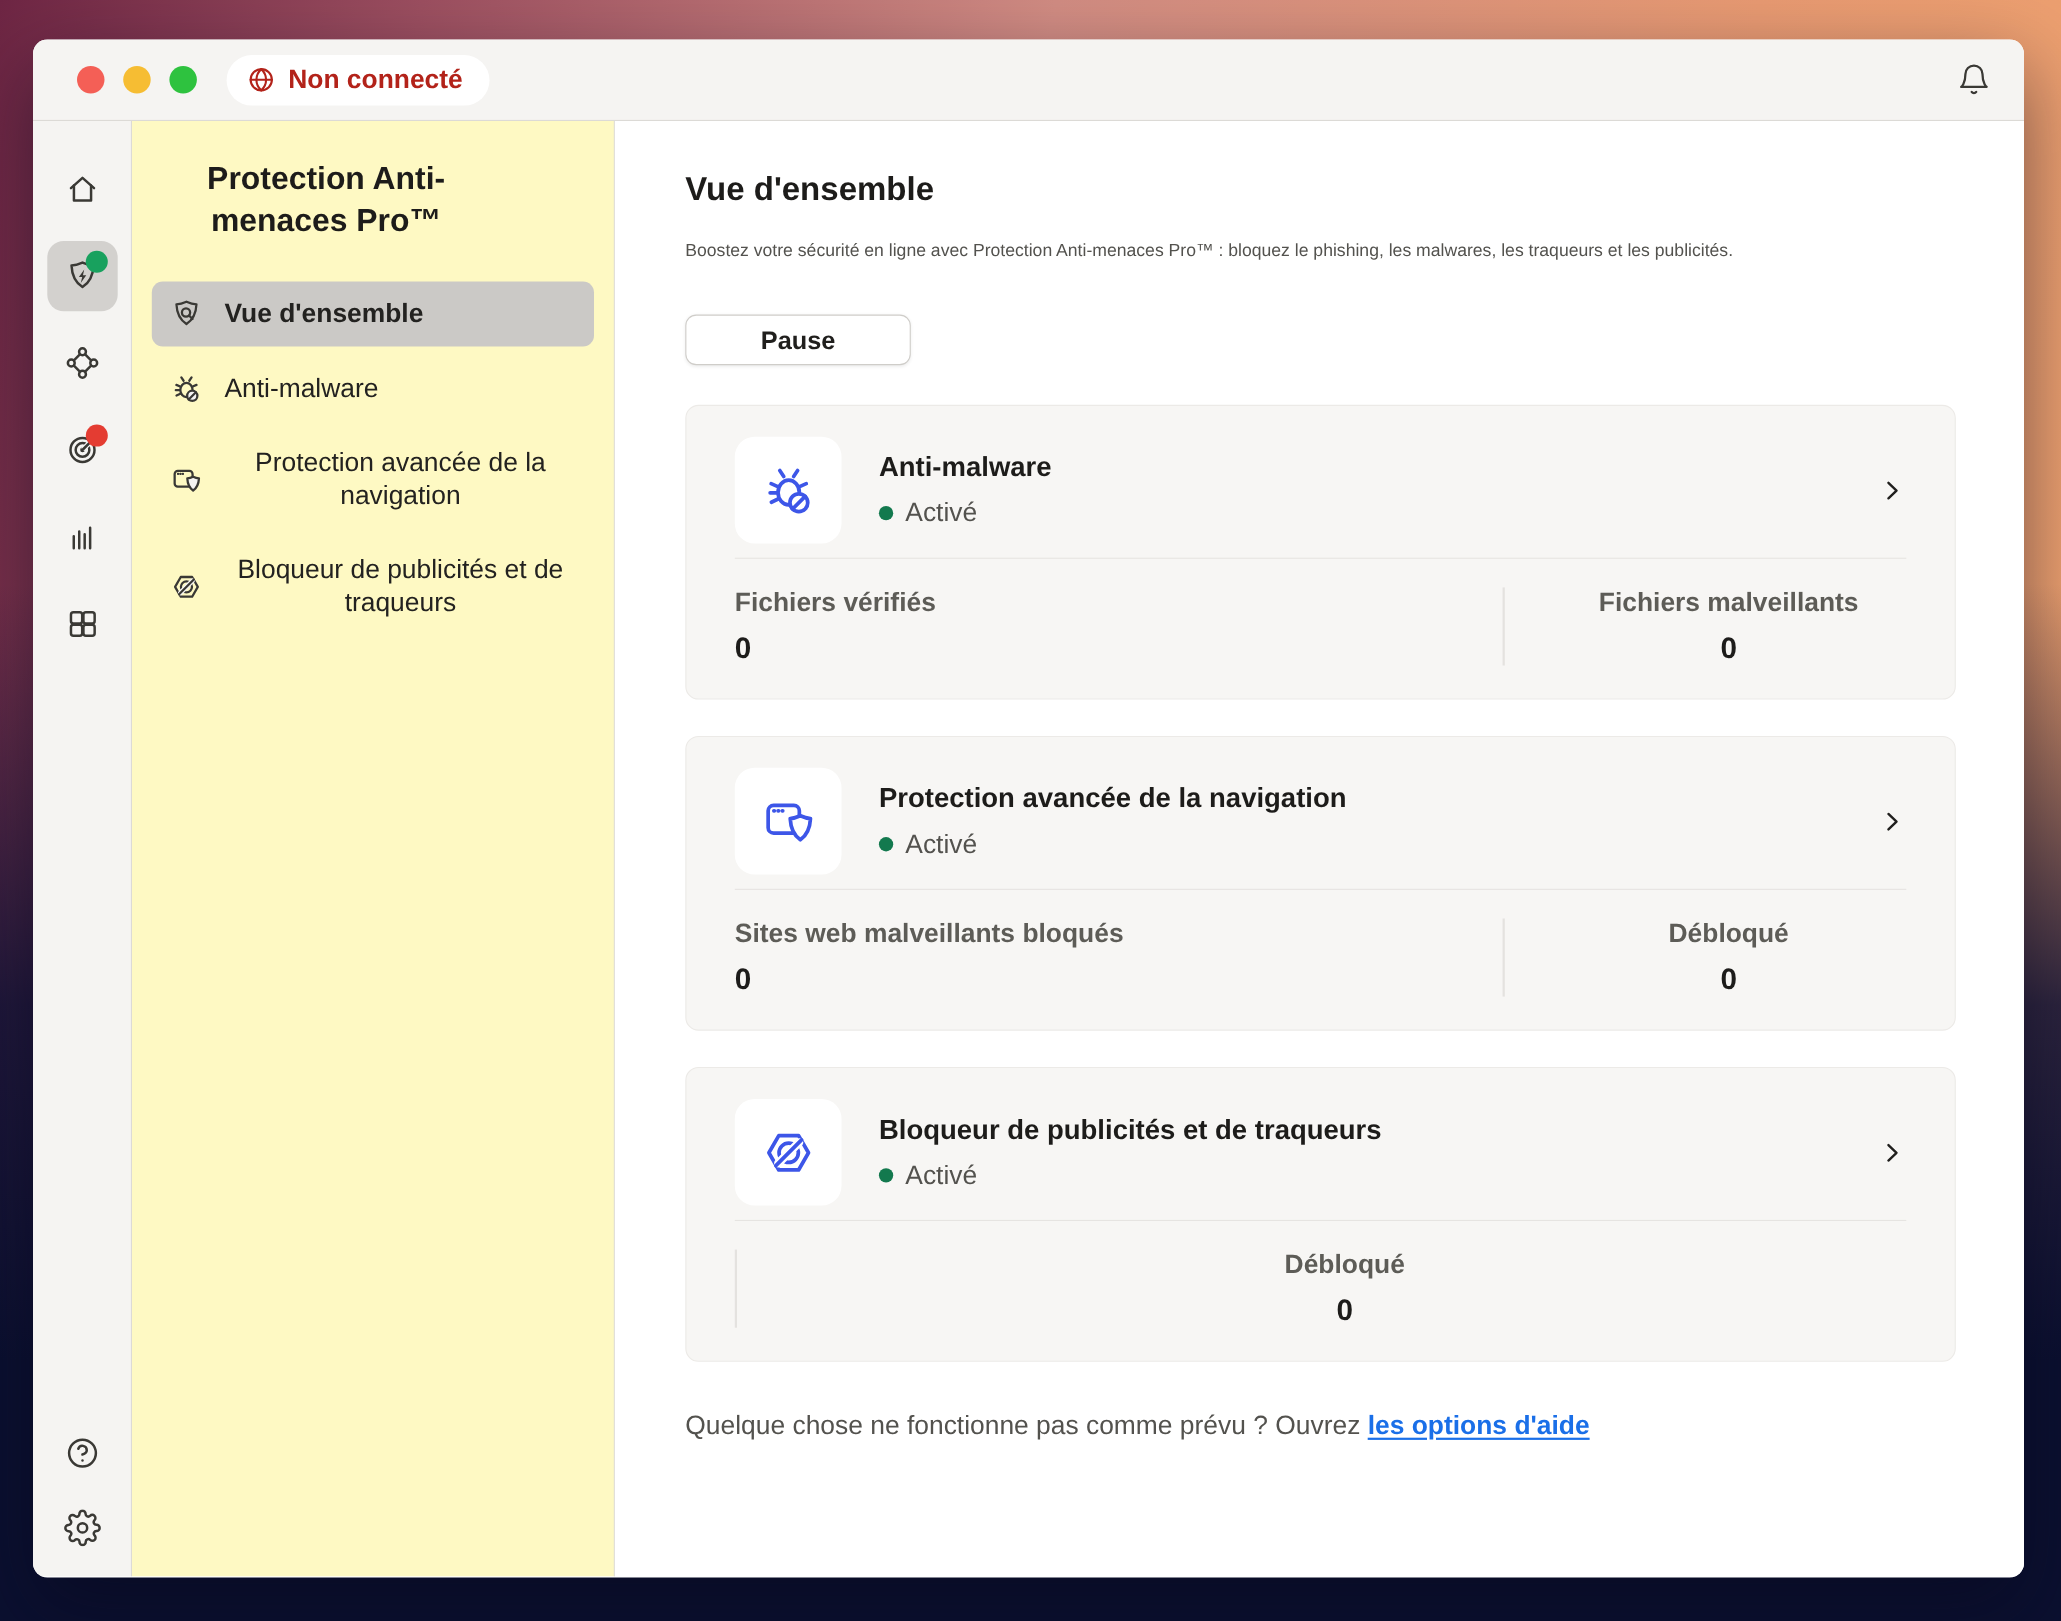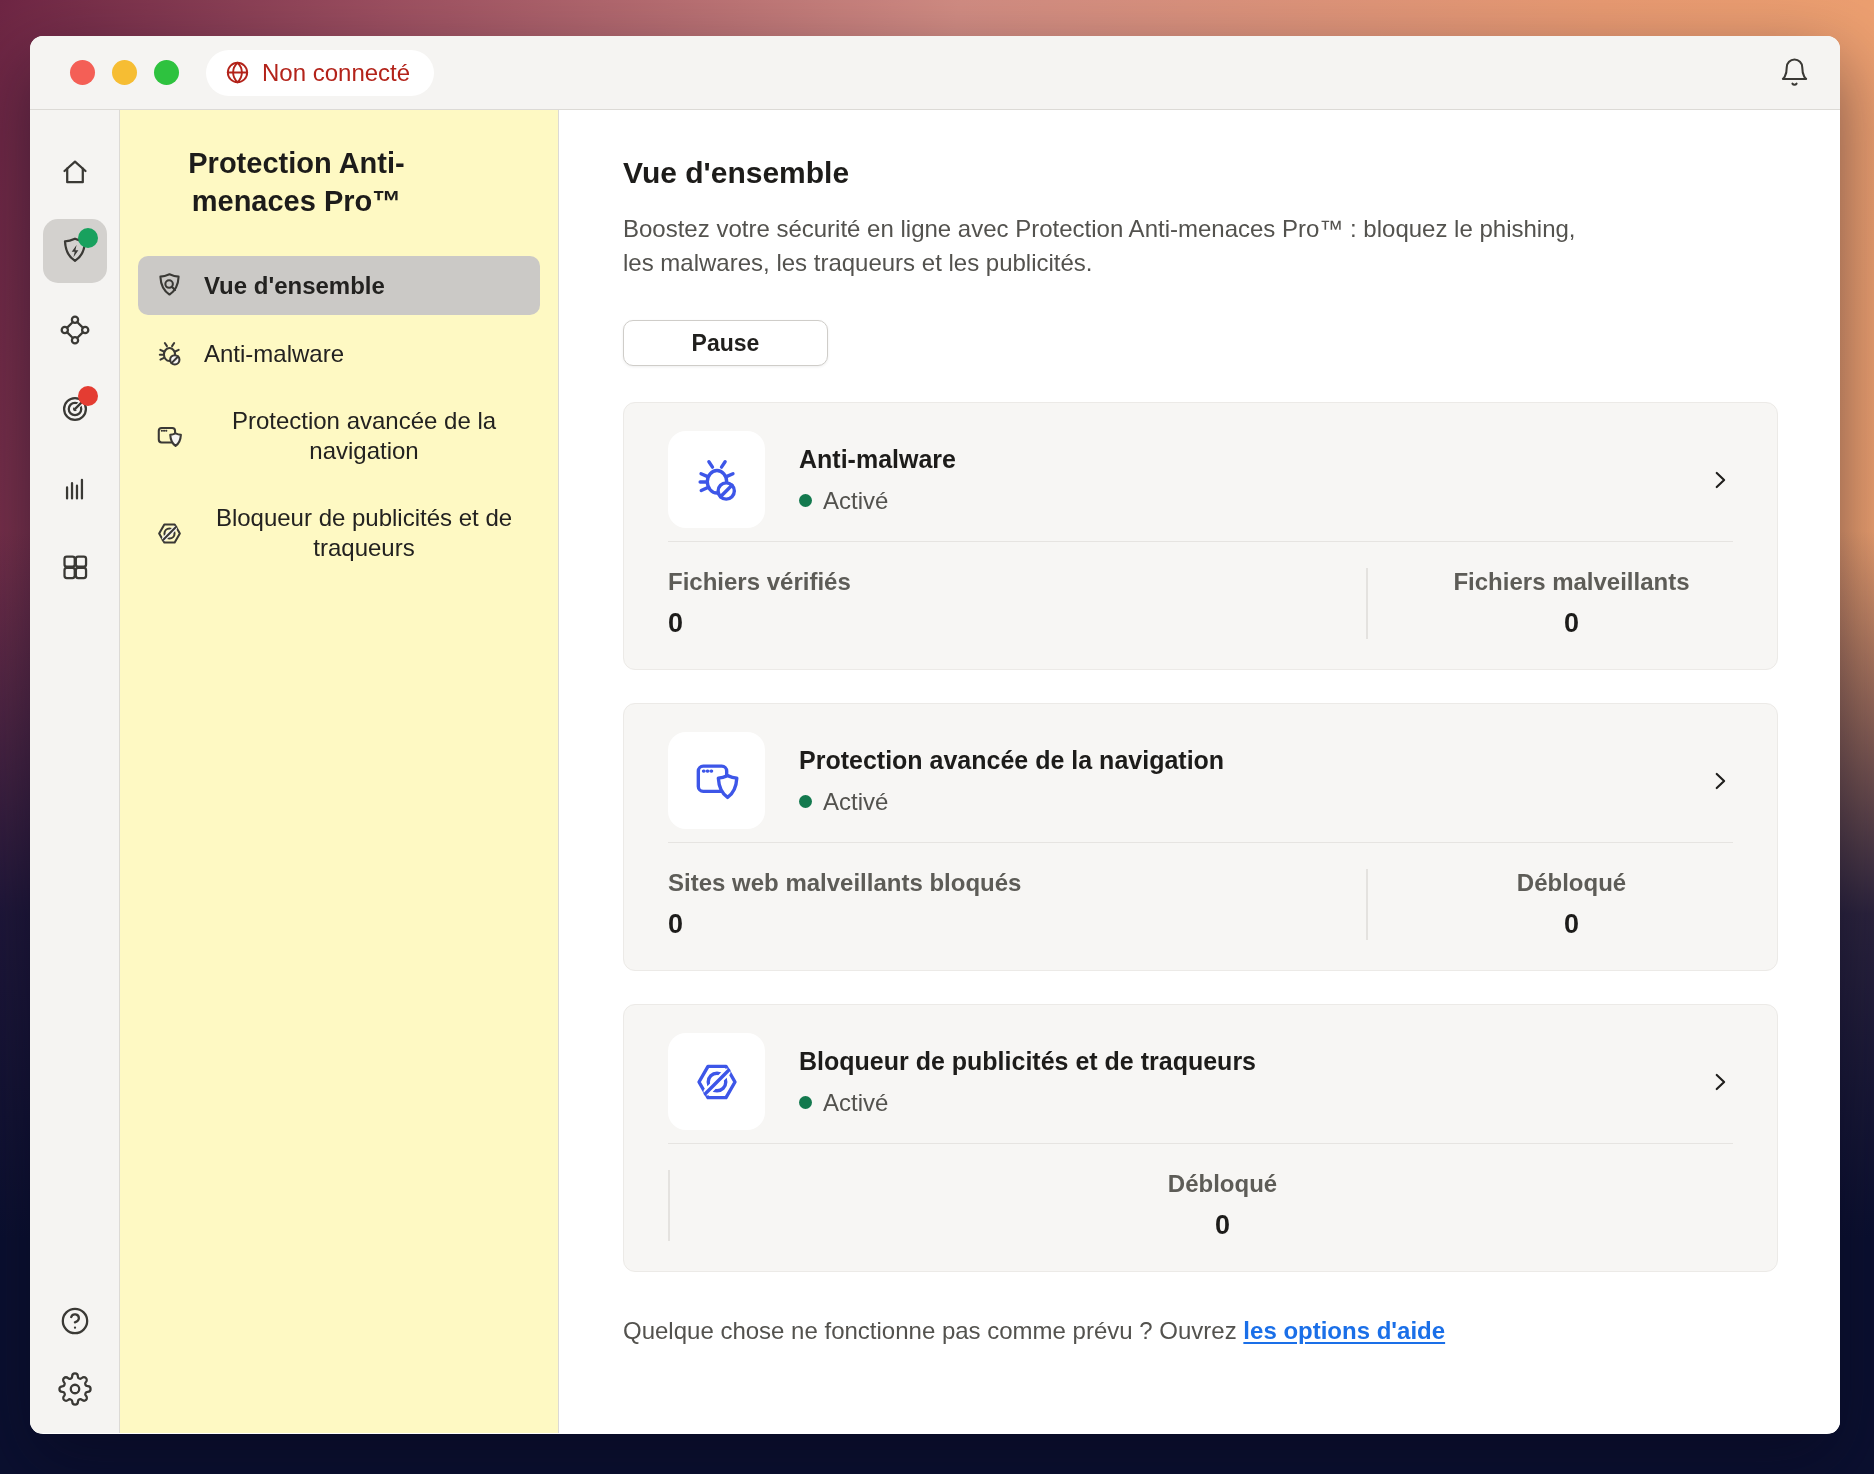--- a/index.html
+++ b/index.html
@@ -26,21 +26,21 @@
   .lights { display:flex; gap:17px; }
   .light { width:25px; height:25px; border-radius:50%; border:none; }
   .light.red { background:#f45f56; }
   .light.yellow { background:#f6bd33; }
   .light.green { background:#2ec23f; }
   .status-pill {
     margin-left:27px; height:46px; background:#ffffff; border-radius:23px;
     display:flex; align-items:center; gap:11px; padding:0 24px 0 18px;
     cursor:default;
   }
-  .status-pill .label { font-size:24px; font-weight:400; color:var(--alert-red,#b3231a); }
+  .status-pill .label { font-size:24px; font-weight:700; color:var(--alert-red,#b3231a); }
   .bell-btn { margin-left:auto; background:none; border:none; display:flex; }
   
   .content { display:flex; height:calc(100% - 75px); }
   .rail {
     width:90px; flex:0 0 90px; background:#f5f4f2; border-right:1px solid #dcdad6;
     display:flex; flex-direction:column; align-items:center; padding:30px 0 16px; gap:15px;
   }
   .rail-btn {
     width:64px; height:64px; border-radius:15px; border:none; background:transparent;
     display:flex; align-items:center; justify-content:center; position:relative; flex:0 0 auto;
@@ -63,21 +63,21 @@
     display:flex; align-items:center; gap:19px; padding:14px 16px; border-radius:10px;
     margin-bottom:9px; cursor:default;
   }
   .menu-item.selected { background:#cbc9c6; }
   .menu-item .mi-icon { flex:0 0 auto; display:flex; }
   .menu-item .mi-label { font-size:24px; line-height:30px; font-weight:500; color:#232220; }
   .menu-item.selected .mi-label { font-weight:600; }
   
   .main { flex:1; background:#ffffff; padding:46px 62px 0 64px; }
   .page-title { font-size:30px; font-weight:700; color:#1d1c1a; margin-bottom:22px; }
-  .page-desc { font-size:24px; line-height:34px; color:#53524e; max-width:965px; margin-bottom:40px; }
+  .page-desc { font-size:16px; line-height:34px; color:#53524e; max-width:965px; margin-bottom:40px; }
   .pause-btn {
     width:205px; height:46px; background:#fff; border:1px solid #cfcdc9; border-radius:10px;
     font-family:inherit; font-size:23px; font-weight:600; color:#201f1d; margin-bottom:36px;
     box-shadow:0 1px 3px rgba(0,0,0,.07);
   }
   .card {
     background:#f7f6f4; border:1px solid #eceae7; border-radius:12px;
     padding:28px 44px 30px; margin-bottom:33px;
   }
   .card-head { display:flex; align-items:center; gap:34px; cursor:default; }

